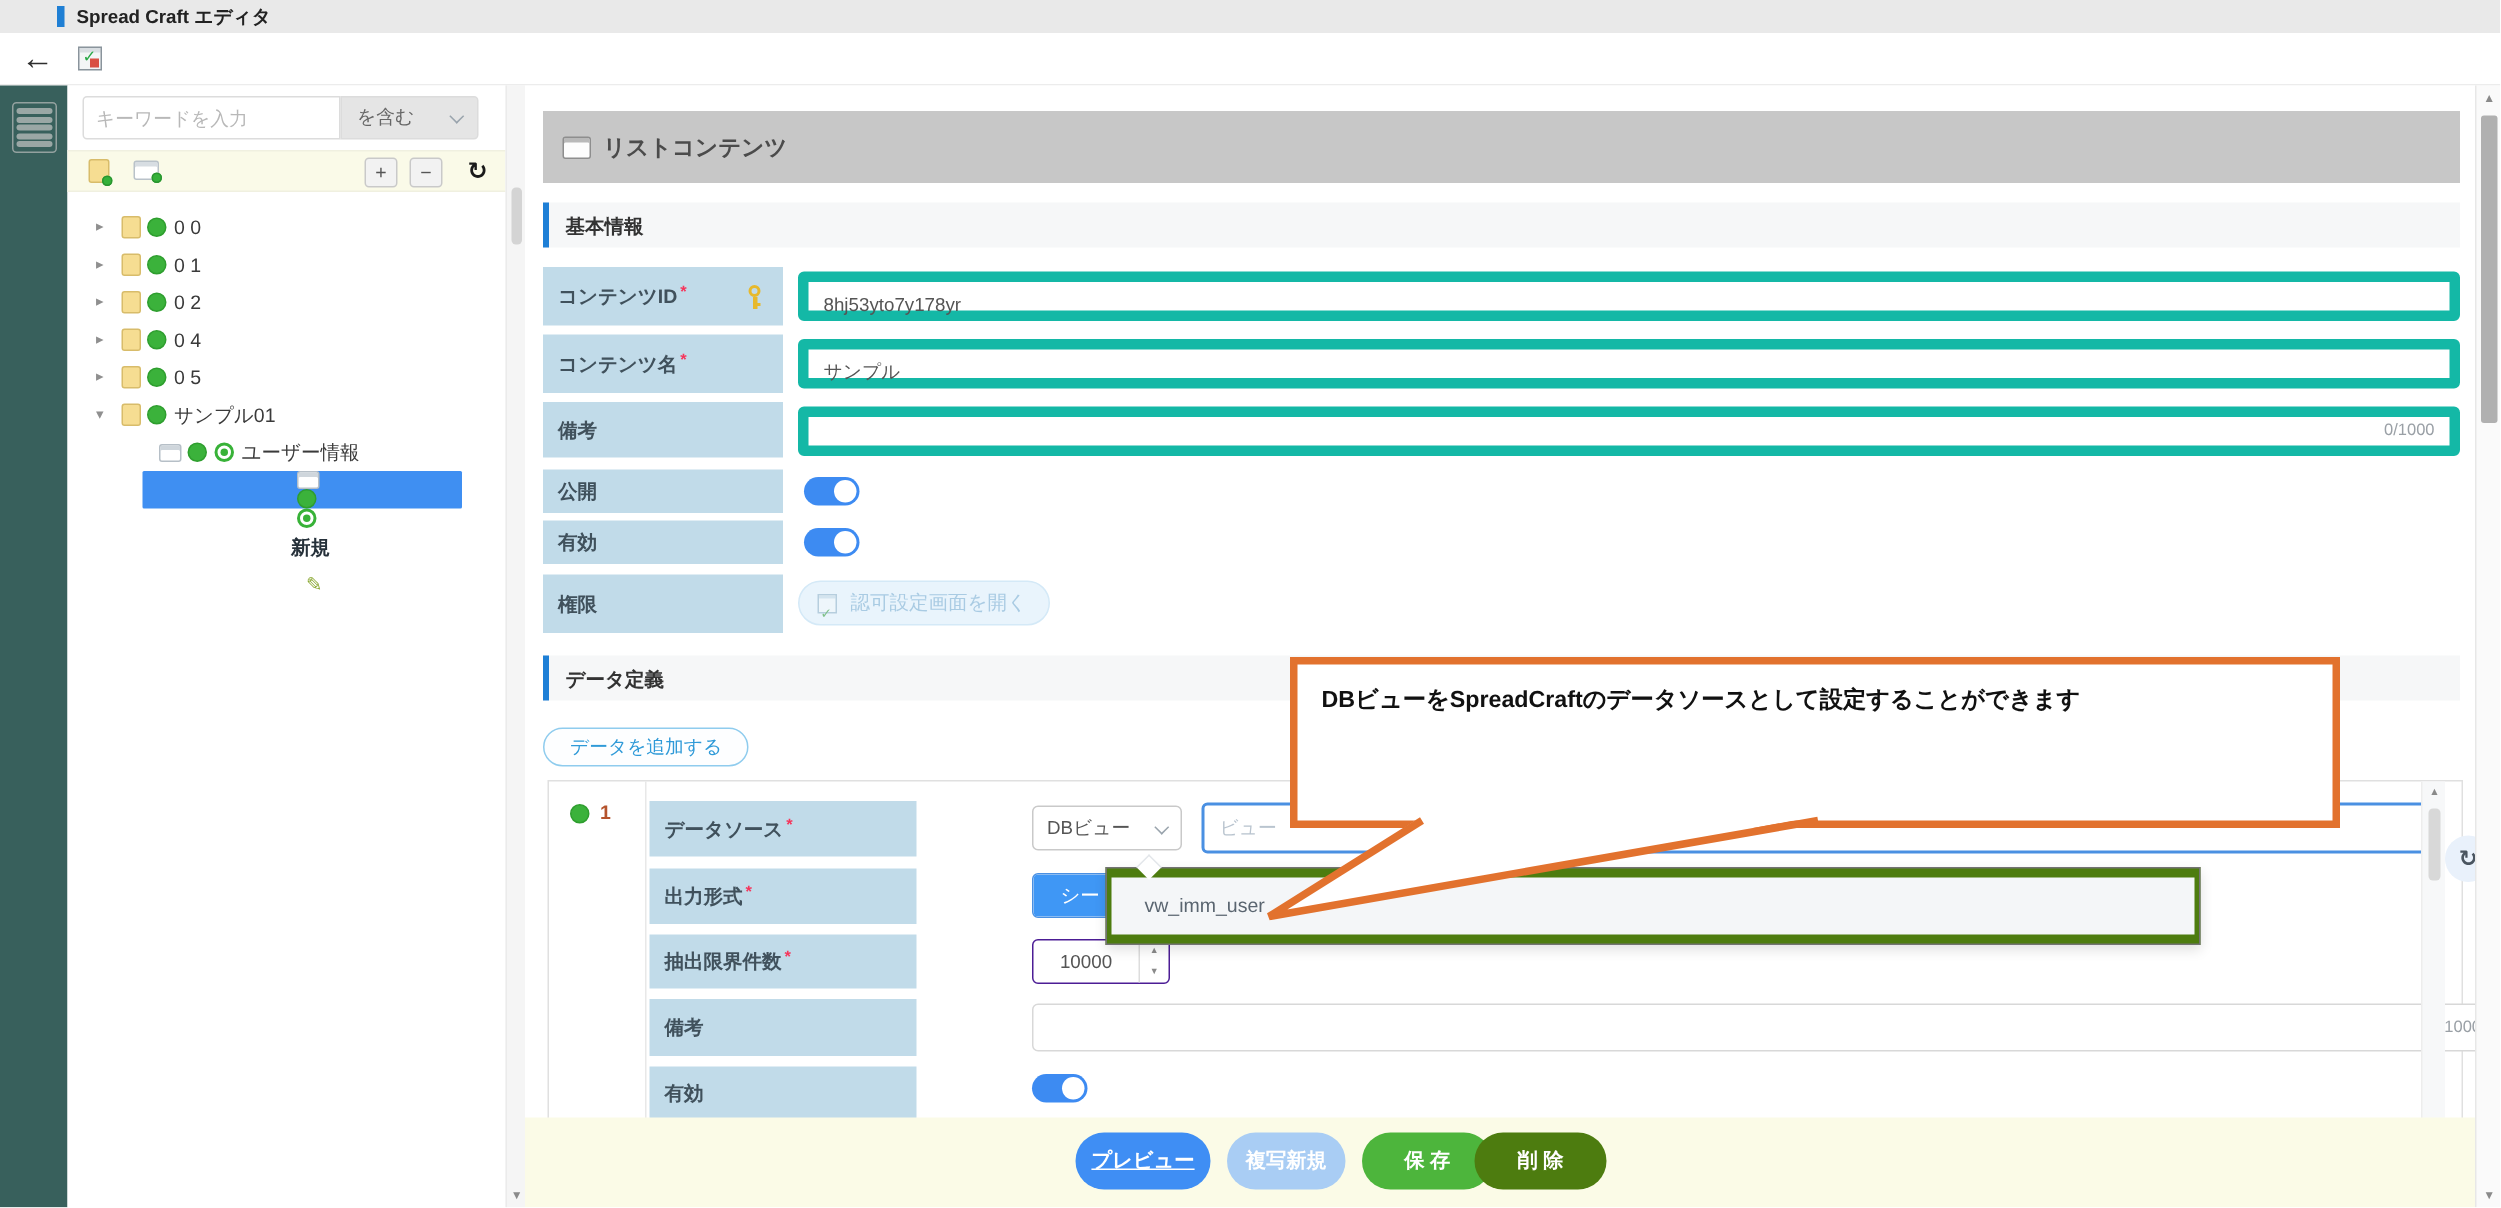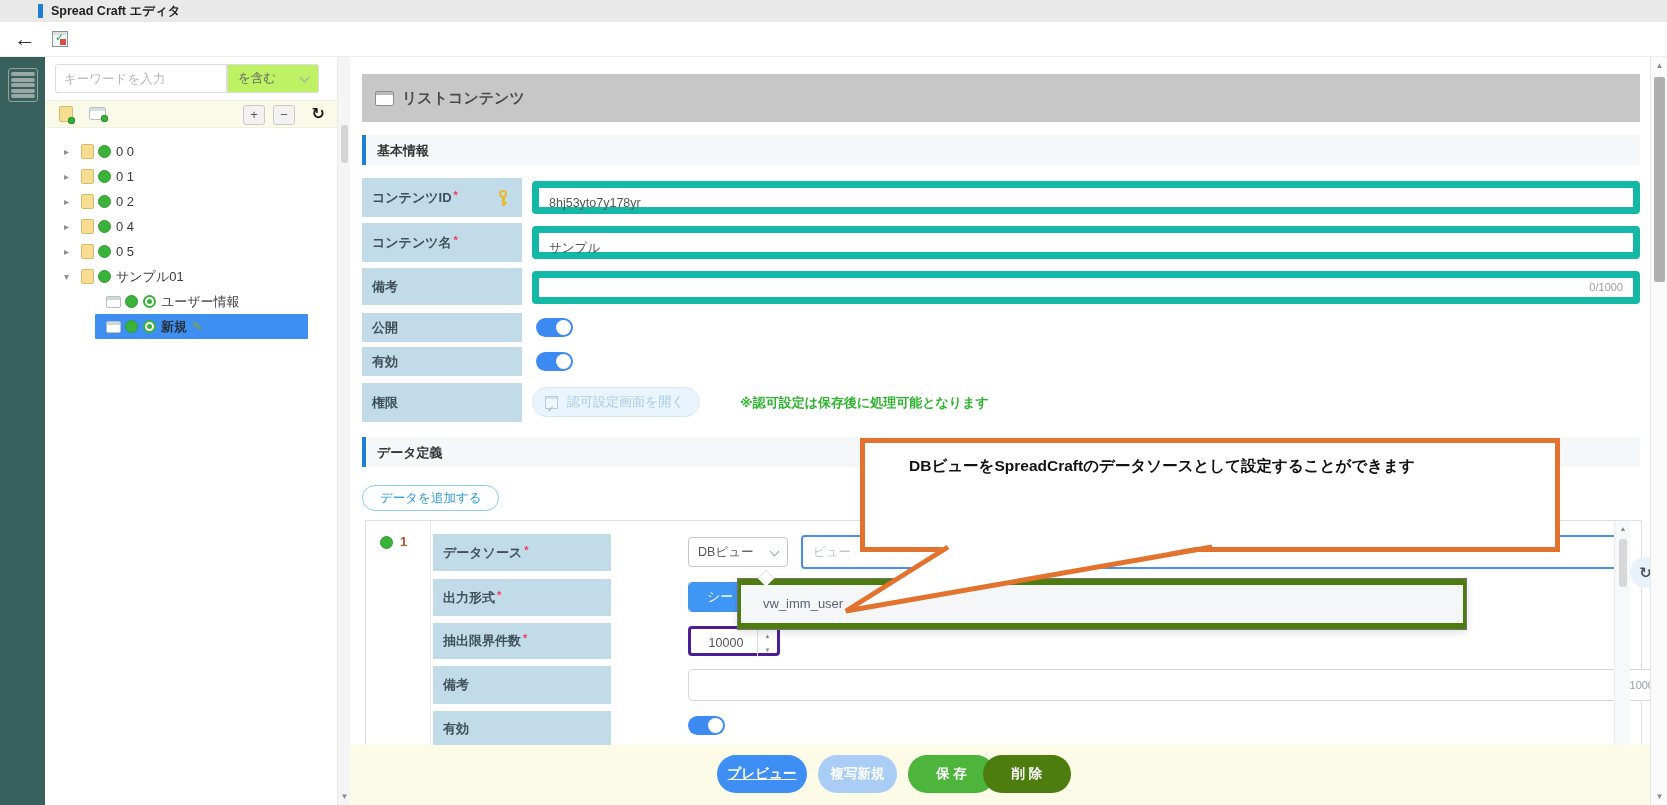--- a/index.html
+++ b/index.html
@@ -25,41 +25,41 @@
   .hamburger{position:absolute;left:8px;top:11px;width:30px;height:34px;border:1px solid #93a19f;border-radius:3px;
              padding:3px 2px;display:flex;flex-direction:column;justify-content:space-between;cursor:pointer;}
   .hamburger i{display:block;height:4px;background:#9aa7a5;border-radius:2px;}
 
   
   .sidebar{position:absolute;left:45px;top:57px;width:292px;height:748px;background:#fff;}
   .s-search{position:absolute;left:10px;top:7px;width:172px;height:29px;border:1px solid #dcdcdc;border-radius:3px 0 0 3px;
             padding:0 8px;font-size:12.5px;color:#555;font-family:inherit;outline:none;}
   .s-search::placeholder{color:#b8b8b8;}
   .s-match{position:absolute;left:182px;top:7px;width:92px;height:29px;border:1px solid #dcdcdc;border-radius:0 3px 3px 0;
-           background:#bef264;font-size:12.5px;color:#666;line-height:27px;padding-left:10px;cursor:pointer;}
+           background:#e5e5e5;font-size:12.5px;color:#666;line-height:27px;padding-left:10px;cursor:pointer;}
   .chev{display:inline-block;width:7px;height:7px;border-right:1.6px solid #9aa4ad;border-bottom:1.6px solid #9aa4ad;
         transform:rotate(45deg);}
   .s-match .chev{position:absolute;right:10px;top:9px;}
   .s-tools{position:absolute;left:0;top:43px;width:292px;height:28px;background:#fafae8;border-top:1px solid #f0f0e0;border-bottom:1px solid #f0f0e0;}
   .ic-folderadd{position:absolute;left:14px;top:5px;width:14px;height:16px;background:#f6dd92;border:1px solid #d8bc6a;border-radius:2px;}
   .ic-folderadd::after,.ic-cardadd::after{content:"";position:absolute;right:-3px;bottom:-3px;width:7px;height:7px;border-radius:50%;
         background:#35b13a;box-shadow:inset 0 0 0 1px #2a9430;}
   .ic-cardadd{position:absolute;left:44px;top:6px;width:17px;height:13px;background:#fff;border:1px solid #b9c2c9;border-radius:2px;
         box-shadow:inset 0 3px 0 #d7dde2;}
   .sq-btn{position:absolute;top:4px;width:22px;height:20px;background:#f2f2f2;border:1px solid #c9c9c9;border-radius:3px;
         font-size:13px;color:#555;text-align:center;line-height:18px;cursor:pointer;}
   .btn-plus{right:72px;}
   .btn-minus{right:42px;}
   .t-refresh{position:absolute;right:12px;top:3px;font-size:16px;font-weight:700;color:#1a1a1a;cursor:pointer;}
 
   .tree{position:absolute;left:0;top:82px;width:292px;}
   .trow{position:relative;height:25px;line-height:25px;font-size:13px;color:#3a3a3a;display:flex;align-items:center;cursor:pointer;white-space:nowrap;}
   .trow.lvl1{padding-left:19px;}
   .trow.lvl2{padding-left:61px;}
-  .trow.sel{margin-left:50px;width:213px;padding-left:11px;background:#3f8ff2;border-radius:1px;}
+  .trow.sel{margin-left:50px;width:213px;padding-left:11px;background:#3f8ff2;border-radius:1px;flex-direction:column;}
   .tcaret{width:12px;color:#8f8f8f;font-size:10px;margin-right:5px;}
   .ic-folder{width:13px;height:15px;background:#f6dd92;border:1px solid #d8bc6a;border-radius:2px;margin-right:4px;flex:none;}
   .ic-dot{width:13px;height:13px;border-radius:50%;background:#3bb23b;border:1px solid #2e9e2e;margin-right:5px;flex:none;}
   .ic-grid{width:15px;height:12px;background:#fff;border:1px solid #b6bfc7;border-radius:2px;margin-right:4px;
            box-shadow:inset 0 3px 0 #cfd6dc;flex:none;}
   .ic-clock{width:13px;height:13px;border-radius:50%;border:2px solid #38b238;background:#fff;margin-right:5px;position:relative;flex:none;}
   .ic-clock::after{content:"";position:absolute;left:2px;top:2px;width:5px;height:5px;border-radius:50%;background:#38b238;}
   .tlabel{color:#3a3a3a;}
   .sel .tlabel{color:#26313a;font-weight:600;}
   .ic-pencil{margin-left:5px;color:#8aa832;font-size:13px;}
@@ -117,21 +117,21 @@
   .ds-select .chev{position:absolute;right:9px;top:10px;}
   .view-input{position:absolute;left:368px;top:1px;width:818px;height:34px;border:2px solid #4a90e2;border-radius:4px;
               background:#fff;font-size:12.5px;color:#555;padding:0 10px;font-family:inherit;outline:none;}
   .view-input::placeholder{color:#b9c4cf;}
   .refresh-circle{position:absolute;left:1197px;top:23px;width:31px;height:31px;border-radius:50%;background:#e9f1fb;
               text-align:center;line-height:31px;font-size:15px;font-weight:700;color:#4a5560;cursor:pointer;}
   .tabgroup{position:absolute;left:255px;top:3px;width:153px;height:30px;border:1px solid #4a90e2;border-radius:4px;overflow:hidden;display:flex;}
   .tab{width:76px;text-align:center;font-size:13px;line-height:28px;cursor:pointer;}
   .tab.on{background:#3f97f5;color:#fff;}
   .tab.off{background:#fff;color:#555;border-left:1px solid #d3e3f5;}
-  .spinner{position:absolute;left:255px;top:3px;width:92px;height:30px;border:3px solid #4c1d95;border-radius:4px;background:#fff;}
+  .spinner{position:absolute;left:255px;top:3px;width:92px;height:30px;border:1px solid #4c1d95;border-radius:4px;background:#fff;}
   .spin-val{position:absolute;left:0;top:0;width:70px;height:28px;text-align:center;line-height:28px;font-size:12.5px;color:#555;}
   .spin-col{position:absolute;right:0;top:0;width:20px;height:28px;border-left:1px solid #ddd;}
   .spin-col span{display:block;height:14px;text-align:center;font-size:6px;color:#8a8a8a;line-height:14px;cursor:pointer;}
   .note2-input{position:absolute;left:255px;top:3px;width:977px;height:32px;border:1px solid #d8d8d8;border-radius:4px;background:#fff;}
   .crow .toggle{left:255px;}
   .card-scroll{position:absolute;left:1248px;top:0;width:16px;height:100%;background:#f7f8f9;border-left:1px solid #ededed;}
   .card-scroll .up{position:absolute;top:4px;left:0;width:16px;text-align:center;font-size:7px;color:#8a8a8a;}
   .card-scroll .th{position:absolute;top:18px;left:4px;width:8px;height:48px;background:#d8d8d8;border-radius:3px;}
 
   
@@ -149,21 +149,21 @@
   .ms-thumb{position:absolute;top:20px;left:3px;width:11px;height:205px;background:#b0b0b0;border-radius:2px;}
   .ms-down{position:absolute;bottom:4px;left:0;width:17px;text-align:center;font-size:8px;color:#8a8a8a;}
 
   
   .dropdown{position:absolute;left:737px;top:578px;width:730px;height:52px;background:#4d7c0f;border:1px solid #737373;
             box-shadow:0 3px 8px rgba(0,0,0,.12);z-index:40;}
   .dd-notch{position:absolute;left:760px;top:572px;width:12px;height:12px;background:#fff;border-left:1px solid #e3e6ea;
             border-top:1px solid #e3e6ea;transform:rotate(45deg);z-index:41;}
   .dd-item{position:absolute;left:3px;right:3px;top:6px;height:38px;background:#f4f6f8;font-size:13px;color:#5a6570;
            line-height:38px;padding-left:22px;cursor:pointer;}
-  .callout{position:absolute;left:860px;top:438px;width:700px;height:114px;background:#fff;border:5px solid #e2722e;z-index:50;padding-left:28px;}
+  .callout{position:absolute;left:860px;top:438px;width:700px;height:114px;background:#fff;border:5px solid #e2722e;z-index:50;}
   .callout .ctext{margin:13px 16px;font-size:15.5px;font-weight:700;color:#111;}
   .tail-svg{position:absolute;left:680px;top:430px;width:940px;height:200px;z-index:51;pointer-events:none;}
 </style>
 </head>
 <body>
 
 <div class="page">
 
   <div class="titlebar">
     <span class="accent"></span>
@@ -321,21 +321,20 @@
     </div>
 
     <div class="frow" style="top:326px;height:39px;">
       <div class="flabel">
         <span>権限</span>
       </div>
       <div class="perm-btn">
         <span class="perm-ic"></span>
         <span>認可設定画面を開く</span>
       </div>
-      <span class="perm-note">※認可設定は保存後に処理可能となります</span>
     </div>
 
     <div class="band band2">
       <span class="bar"></span>
       <span class="btxt">データ定義</span>
     </div>
 
     <div class="add-btn">データを追加する</div>
 
     <div class="card">

